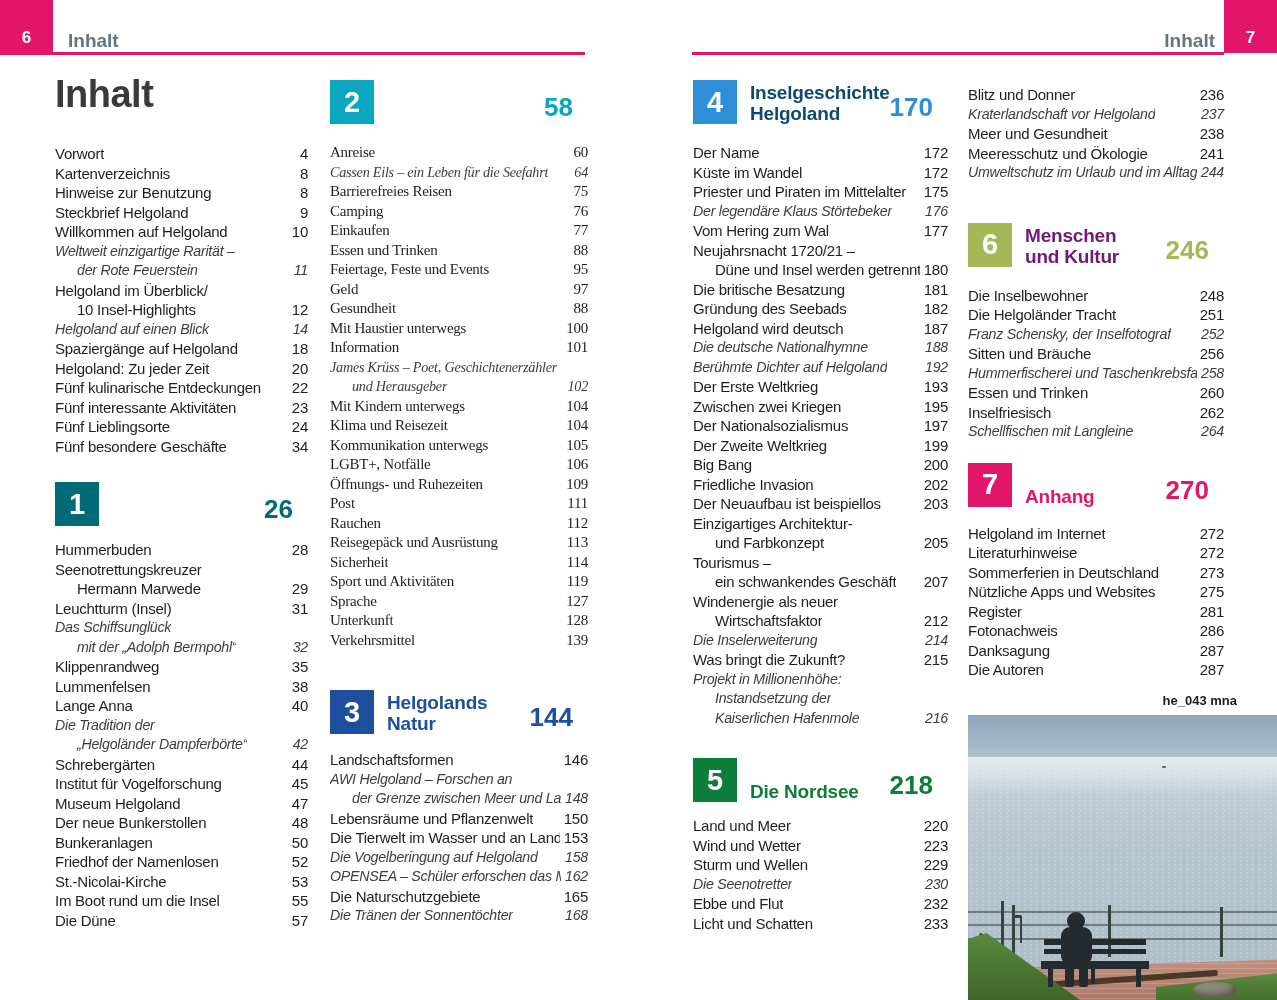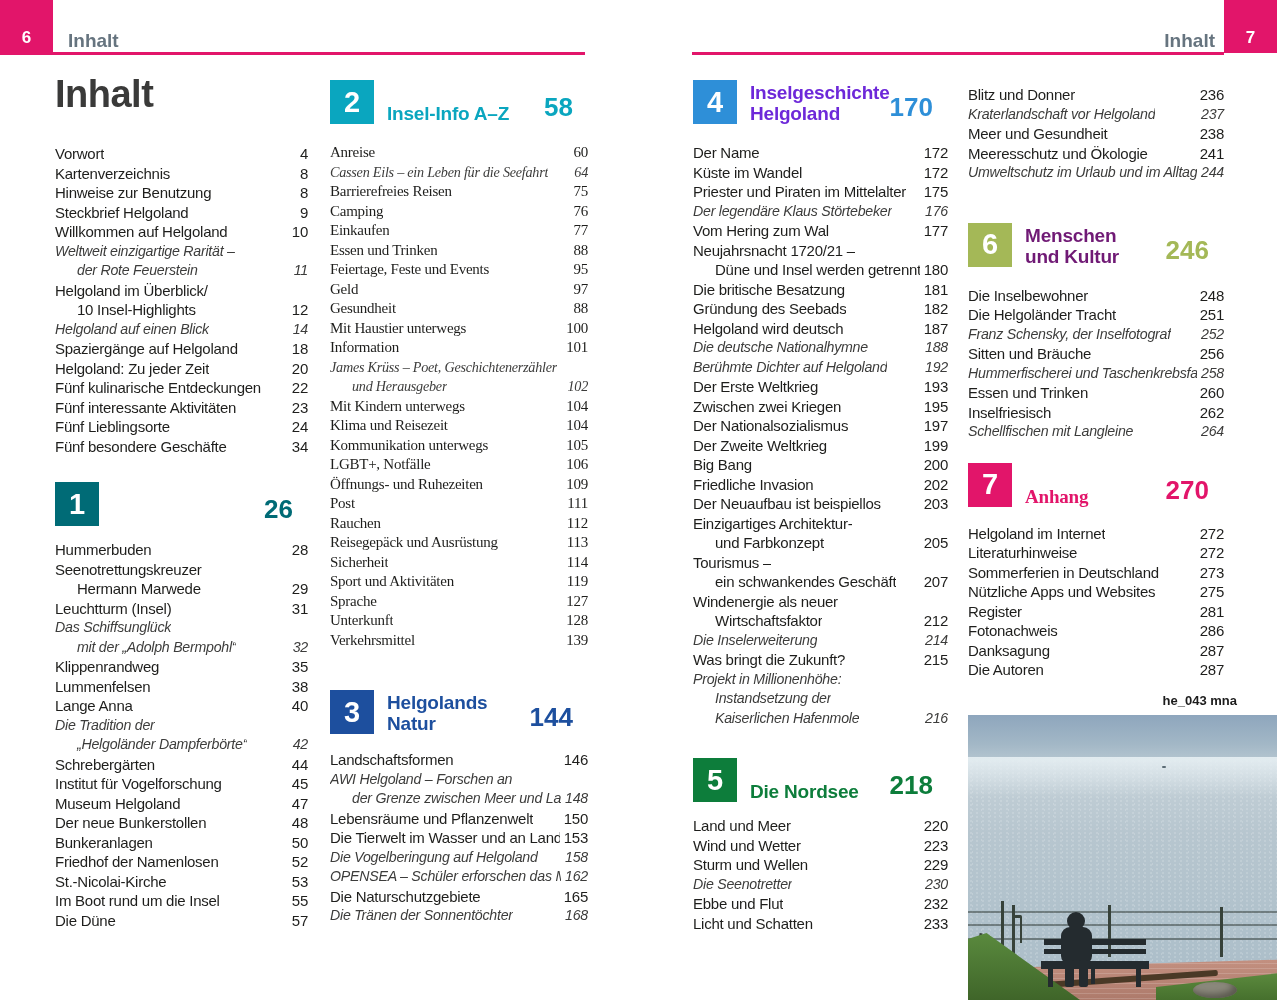--- a/index.html
+++ b/index.html
@@ -291,23 +291,20 @@
           <span class="sp"></span>
           <span class="p">57</span>
         </div>
       </div>
     </div>
   <div class="col" id="col2">
       <div class="b0 sec">
         <div class="sec-box" style="background: rgb(10, 166, 191);">
           <span>2</span>
         </div>
-        <div class="sec-title" style="color: rgb(10, 166, 191);">
-          <div>Insel-Info A–Z</div>
-        </div>
         <div class="sec-page" style="color: rgb(10, 166, 191);">58</div>
       </div>
       <div class="b1 rows">
         <div class="row">
           <span class="t">Anreise</span>
           <span class="sp"></span>
           <span class="p">60</span>
         </div>
         <div class="row i">
           <span class="t">Cassen Eils – ein Leben für die Seefahrt</span>
@@ -491,21 +488,21 @@
           <span class="sp"></span>
           <span class="p">168</span>
         </div>
       </div>
     </div>
   <div class="col" id="col3">
       <div class="b0 sec">
         <div class="sec-box" style="background: rgb(46, 143, 216);">
           <span>4</span>
         </div>
-        <div class="sec-title" style="color: #6d28d9;">
+        <div class="sec-title" style="color: #0c4a6e;">
           <div>Inselgeschichte</div>
           <div>Helgoland</div>
         </div>
         <div class="sec-page" style="color: rgb(46, 143, 216);">170</div>
       </div>
       <div class="b1 rows">
         <div class="row">
           <span class="t">Der Name</span>
           <span class="sp"></span>
           <span class="p">172</span>
@@ -775,21 +772,21 @@
         <div class="row i">
           <span class="t">Schellfischen mit Langleine</span>
           <span class="sp"></span>
           <span class="p">264</span>
         </div>
       </div>
       <div class="b3 sec">
         <div class="sec-box" style="background: rgb(226, 21, 106);">
           <span>7</span>
         </div>
-        <div class="sec-title" style="color: rgb(226, 21, 106); font-family: Liberation Serif, serif;">
+        <div class="sec-title" style="color: rgb(226, 21, 106);">
           <div>Anhang</div>
         </div>
         <div class="sec-page" style="color: rgb(226, 21, 106); margin-left: 12px;">270</div>
       </div>
       <div class="b4 rows">
         <div class="row">
           <span class="t">Helgoland im Internet</span>
           <span class="sp"></span>
           <span class="p">272</span>
         </div>

